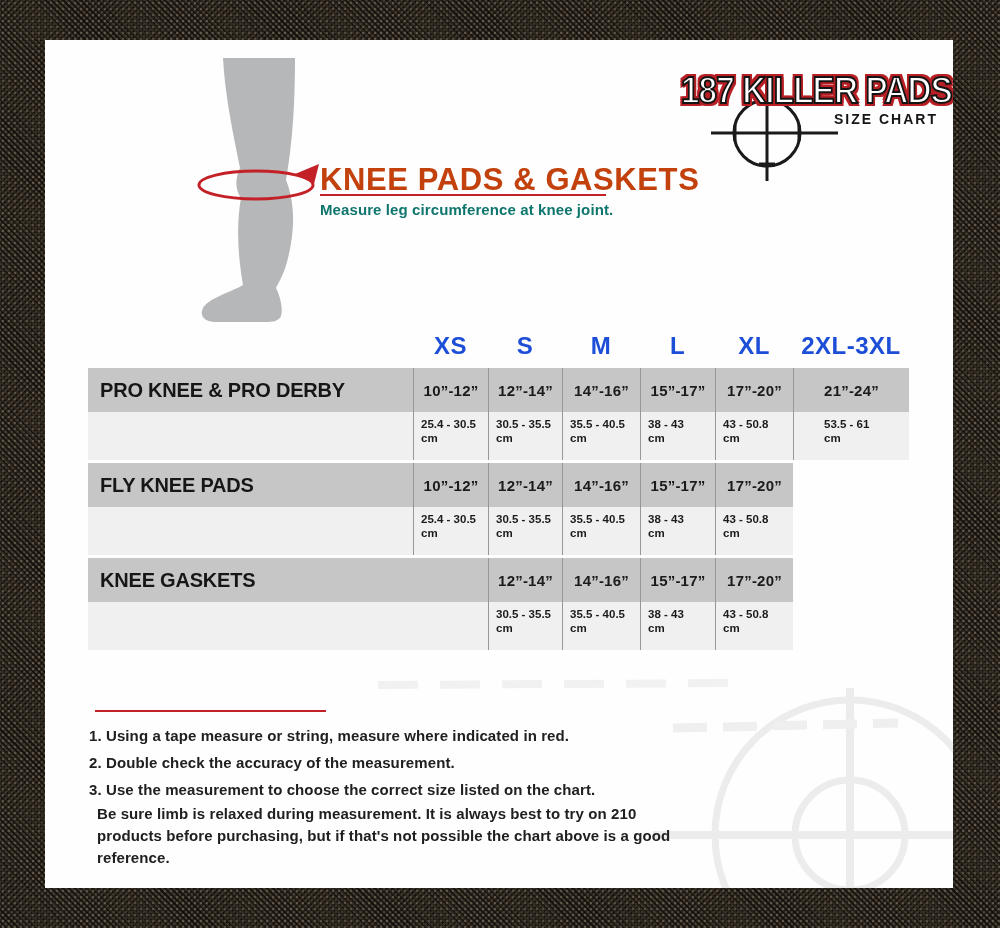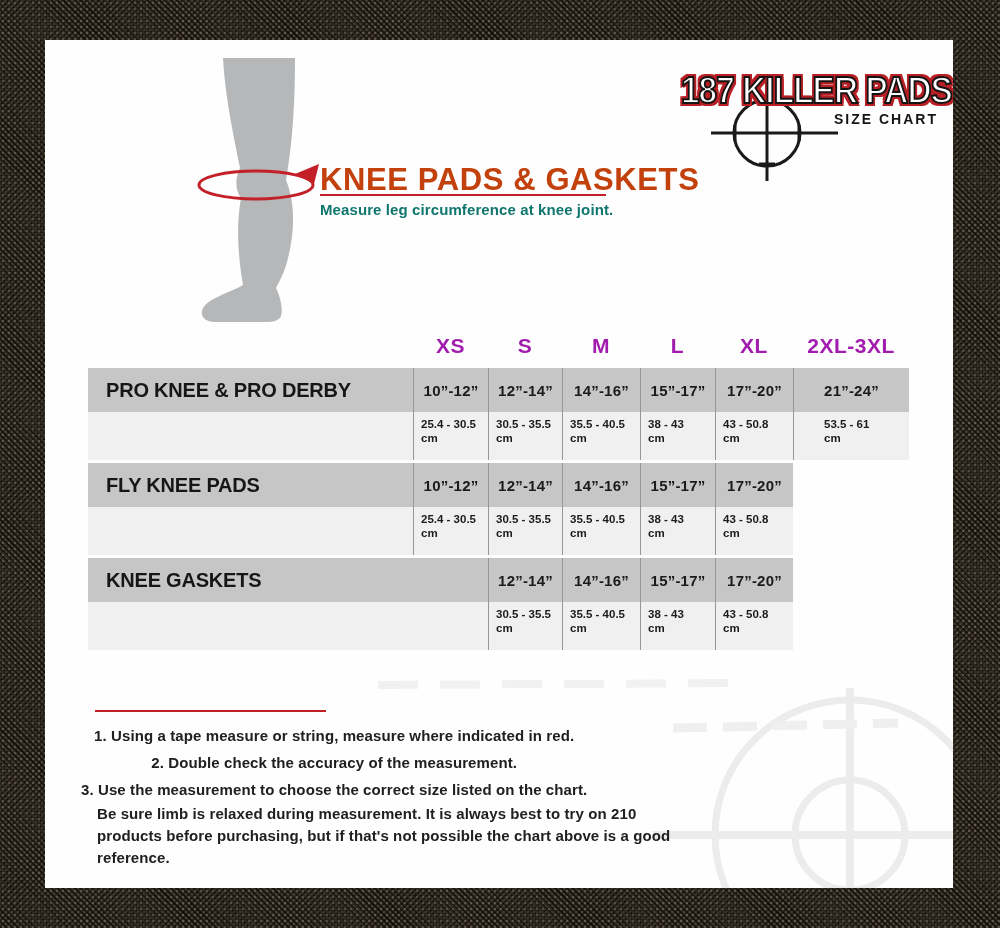--- a/index.html
+++ b/index.html
@@ -55,28 +55,28 @@
   .trow{
     display:grid;
     grid-template-columns:325px 75px 74px 78px 75px 78px 116px;
   }
   .trow.header{ height:40px; margin-bottom:2px; }
   .trow.inch{ height:44px; }
   .trow.cm{ height:45px; }
   .gap{ height:6px; }
   .hcell{
     display:flex; align-items:center; justify-content:center;
-    font-size:21px; font-weight:bold; color:#a21caf; letter-spacing:0.5px;
+    font-size:24px; font-weight:bold; color:#1d4ed8; letter-spacing:0.5px;
   }
   .cell{ position:relative; }
   .cell.bg-g{ background:#c6c6c6; }
   .cell.bg-l{ background:#f0f0f0; }
   .cell.divider{ border-left:1px solid #979797; }
   .label-cell{
-    display:flex; align-items:center; padding-left:18px;
+    display:flex; align-items:center; padding-left:12px;
     font-size:20px; font-weight:bold; color:#161616; letter-spacing:-0.2px;
     white-space:nowrap;
   }
   .span2{ grid-column:1 / 3; }
   .inch-cell{
     display:flex; align-items:center; justify-content:center;
     font-size:15px; font-weight:bold; color:#1b1b1b; letter-spacing:0.2px;
     white-space:nowrap;
   }
   .cm-cell{
@@ -84,21 +84,21 @@
     line-height:1.25; white-space:nowrap;
   }
   .cm-cell.wide-pad{ padding-left:30px; }
   .cm-cell span{ display:block; }
   
   .htm-heading{
     position:absolute; left:50px; top:640px; font-size:22px; font-weight:bold;
     color:#1a1a1a; letter-spacing:0.8px; white-space:nowrap;
   }
   .htm-rule{ position:absolute; left:50px; top:670px; width:231px; height:2px; }
-  .htm-steps{ position:absolute; left:36px; top:682px; list-style:none;text-align:center; }
+  .htm-steps{ position:absolute; left:44px; top:682px; list-style:none; }
   .htm-steps li{
     font-size:15px; font-weight:bold; color:#202020; line-height:27px;
     letter-spacing:0.1px; white-space:nowrap;
   }
   .htm-note{
     position:absolute; left:52px; top:763px; width:608px;
     font-size:15px; font-weight:bold; color:#202020; line-height:22px;
     letter-spacing:0.1px;
   }
 </style>

